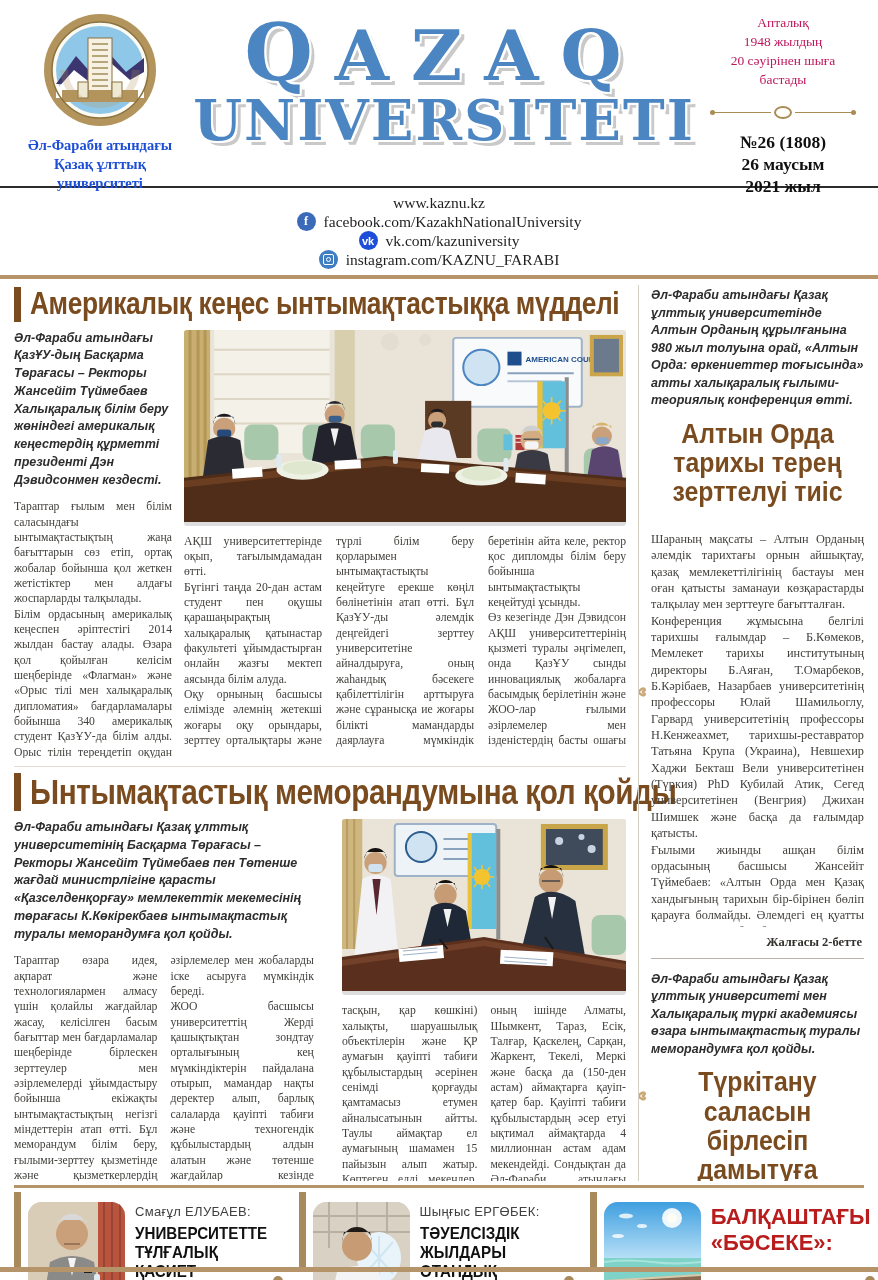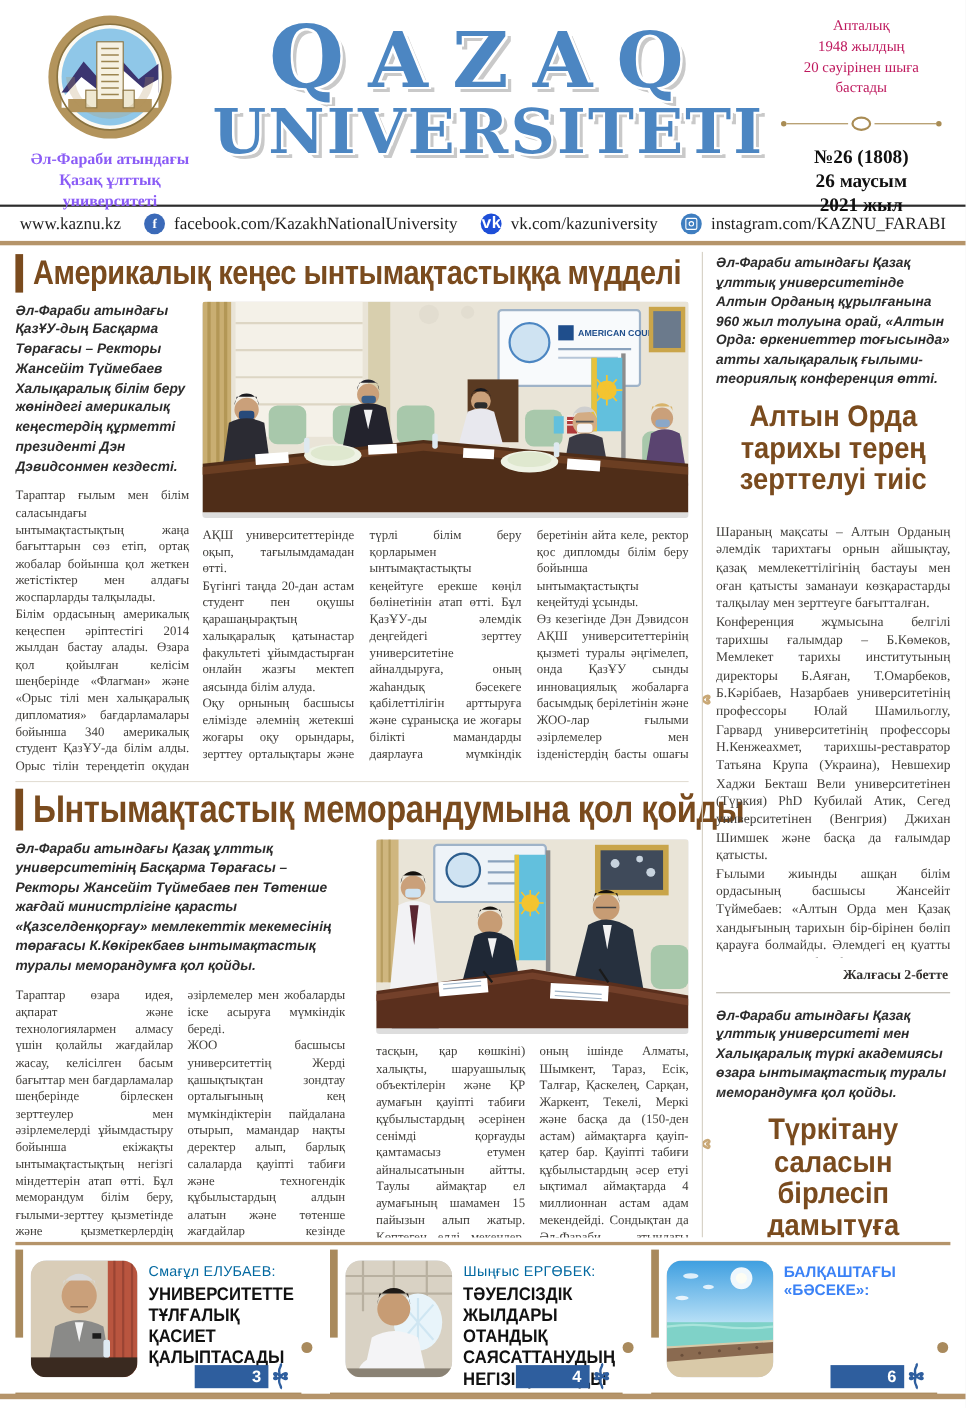--- a/index.html
+++ b/index.html
@@ -6,46 +6,46 @@
   .page {
     position:relative; width:878px; height:1280px; margin:0 auto;
     background:#ffffff; overflow:hidden;
     font-family:"Liberation Serif", serif; color:#3d3b38;
   }
 
   
   .masthead { display:flex; align-items:flex-start; padding:10px 16px 0 16px; height:186px; box-sizing:border-box; }
   .logo-block { width:168px; flex:none; text-align:center; }
   .logo-block svg { display:block; margin:2px auto 0; }
-  .org-name { font-weight:bold; font-size:14.5px; line-height:1.3; color:#8b5cf6; margin-top:8px; white-space:pre-line; }
+  .org-name { font-weight:bold; font-size:14.5px; line-height:1.3; color:#1d4ed8; margin-top:8px; white-space:pre-line; }
   .title-block { flex:1; text-align:center; padding-top:4px; }
   .mast-line { font-family:"DejaVu Serif", serif; font-weight:bold; color:#4c86c2; text-transform:uppercase;
     text-shadow:-2px -2px 0 #fff, 2px -2px 0 #fff, -2px 2px 0 #fff, 2px 2px 0 #fff, 5px 5px 0 #c9c9c9;
     line-height:0.98; }
   .mast-line1 { font-size:70px; letter-spacing:22px; }
   .mast-line1::first-letter { font-size:1.12em; }
   .mast-line2 { font-size:56px; letter-spacing:2px; margin-top:2px; }
   .issue-block { width:158px; flex:none; text-align:center; padding-top:4px; }
   .weekly-note { font-size:13.5px; line-height:1.4; color:#be185d; white-space:pre-line; }
   .hdr-orn { display:flex; align-items:center; justify-content:center; margin:16px 6px 12px; }
   .hdr-orn .o-dot { width:5px; height:5px; background:#a98c54; border-radius:50%; flex:none; }
   .hdr-orn .o-line { height:1px; background:#a98c54; flex:1; }
   .hdr-orn .o-swirl { width:14px; height:9px; border:2px solid #a98c54; border-radius:50%; margin:0 3px; flex:none; }
   .issue-no { font-weight:bold; font-size:17.5px; color:#101010; line-height:1.28; white-space:pre-line; }
 
   
   .socialbar { display:flex; align-items:center; justify-content:space-between;
     margin:0; padding:6px 18px; border-top:2px solid #2c2c2c; border-bottom:4px solid #b5946a;
-    font-size:15.5px; color:#1e1e1e; }
+    font-size:15.5px; color:#1e1e1e;flex-direction:column; }
   .soc-item { display:flex; align-items:center; gap:8px; }
   .icon-circle { width:19px; height:19px; border-radius:50%; color:#fff; display:inline-flex;
     align-items:center; justify-content:center; font-family:"Liberation Serif", serif;
     font-weight:bold; font-size:12px; flex:none; }
   .fb { background:#3b6ab8; }
-  .vk { background:#1d4ed8; font-size:15px; font-family:Liberation Mono, monospace; }
+  .vk { background:#1d4ed8; font-size:11px; font-family:Liberation Sans, sans-serif; }
   .ig { background:#3f7ec0; position:relative; }
   .ig .cam { width:9px; height:9px; border:1.5px solid #fff; border-radius:2px; position:relative; }
   .ig .cam::after { content:""; position:absolute; left:2px; top:2px; width:3px; height:3px; border:1px solid #fff; border-radius:50%; }
 
   
   .content { display:flex; padding:6px 14px 0 14px; height:902px; box-sizing:border-box; overflow:hidden; }
   .left-main { width:612px; flex:none; padding-right:12px; }
   .sidebar { flex:1; border-left:1px solid #d4cfc3; padding-left:12px; position:relative; overflow:hidden; }
   .orn-tan { position:absolute; left:-12px; width:22px; height:22px; }
 
@@ -83,24 +83,24 @@
 
   
   .gold-sep { height:3px; background:#b5946a; margin:4px 14px 0; }
   .teasers { display:flex; padding:10px 12px 0; gap:10px; height:128px; box-sizing:border-box; }
   .teaser { flex:1; position:relative; display:flex; gap:10px; padding:4px 8px 4px 16px; }
   .t-corner-v { position:absolute; left:2px; top:-6px; width:7px; height:80px; background:#a98a5d; }
   .t-bottom { position:absolute; left:2px; bottom:-8px; right:14px; height:2px; background:#a98a5d; }
   .t-dot { position:absolute; right:4px; bottom:30px; width:10px; height:10px; border-radius:50%; background:#a98a5d; }
   .t-photo { width:97px; height:106px; border-radius:14px; overflow:hidden; flex:none; background:#ccc; }
   .t-text { flex:1; padding-top:2px; }
-  .t-kicker { font-family:"Liberation Sans", sans-serif; font-size:13px; color:#0369a1; margin-bottom:5px; letter-spacing:0.3px; }
+  .t-kicker { font-family:"Liberation Sans", sans-serif; font-size:13px; color:#404040; margin-bottom:5px; letter-spacing:0.3px; }
   .t-title { font-family:"Liberation Sans", sans-serif; font-weight:bold; font-size:16.5px; line-height:1.16;
     color:#111; transform:scaleX(0.92); transform-origin:left top; }
-  .t-kicker-bold { font-family:"Liberation Sans", sans-serif; font-weight:bold; font-size:14px; color:#3b82f6; margin-bottom:0; }
+  .t-kicker-bold { font-family:"Liberation Sans", sans-serif; font-weight:bold; font-size:22px; color:#b91c1c; margin-bottom:0; }
   .t-title-light { font-family:"Liberation Sans", sans-serif; font-size:15px; line-height:1.25; color:#222; }
   .badge { position:absolute; right:24px; bottom:-4px; display:flex; align-items:center; gap:2px; }
   .badge-num { background:#2e5e9e; color:#fff; font-family:"Liberation Sans", sans-serif; font-weight:bold;
     font-size:15px; line-height:21px; width:60px; text-align:right; padding:0 7px 0 0; }
   .bottom-bar { position:absolute; left:0; right:0; bottom:8px; height:5px; background:#b5946a; }
 </style>
 </head>
 <body>
 
 <div class="page">
@@ -391,21 +391,21 @@
       </svg>
       <svg class="orn-tan" style="top:800px" viewBox="0 0 22 22">
         <g fill="none" stroke="#c9a876" stroke-width="2.4">
           <path d="M11 11 C4 4 2 10 7 11 C2 12 4 18 11 11"></path>
           <path d="M11 11 C18 4 20 10 15 11 C20 12 18 18 11 11"></path>
         </g>
           <circle cx="11" cy="11" r="2" fill="#c9a876"></circle>
       </svg>
 
       <article>
-        <p class="side-lead">Әл-Фараби атындағы Қазақ ұлттық университетінде Алтын Орданың құрылғанына 960 жыл толуына орай, «Алтын Орда: өркениеттер тоғысында» атты халықаралық ғылыми-теориялық конференция өтті.</p>
+        <p class="side-lead">Әл-Фараби атындағы Қазақ ұлттық университетінде Алтын Орданың құрылғанына 980 жыл толуына орай, «Алтын Орда: өркениеттер тоғысында» атты халықаралық ғылыми-теориялық конференция өтті.</p>
         <h2 class="h-side">Алтын Орда тарихы терең зерттелуі тиіс</h2>
         <div class="side-body sb1">Шараның мақсаты – Алтын Орданың әлемдік тарихтағы орнын айшықтау, қазақ мемлекеттілігінің бастауы мен оған қатысты заманауи көзқарастарды талқылау мен зерттеуге бағытталған.
 Конференция жұмысына белгілі тарихшы ғалымдар – Б.Көмеков, Мемлекет тарихы институтының директоры Б.Аяған, Т.Омарбеков, Б.Кәрібаев, Назарбаев университетінің профессоры Юлай Шамильоглу, Гарвард университетінің профессоры Н.Кенжеахмет, тарихшы-реставратор Татьяна Крупа (Украина), Невшехир Хаджи Бекташ Вели университетінен (Түркия) PhD Кубилай Атик, Сегед университетінен (Венгрия) Джихан Шимшек және басқа да ғалымдар қатысты.
 Ғылыми жиынды ашқан білім ордасының басшысы Жансейіт Түймебаев: «Алтын Орда мен Қазақ хандығының тарихын бір-бірінен бөліп қарауға болмайды. Әлемдегі ең қуатты империялардың бірі болған Алтын Орда тарихы жаңа ғылыми, қоғамдық, идеологиялық бағытта терең зерттелуі тиіс. Тарихи даму барысында халқымыз өз тәуелсіздігіне қол жеткізіп, жаңа Қазақ мемлекетін құрды. Қазақстан Республикасының Тұңғыш президенті – Елбасы Нұрсұлтан Назарбаевтың басшылығымен Қазақстан гүлденген, экономикалық қуатты, дүниежүзіне әйгілі мемлекетке айналды», – деп атап өтті.</div>
         <div class="more">Жалғасы 2-бетте</div>
       </article>
 
       <hr class="side-divider">
 
       <article>

